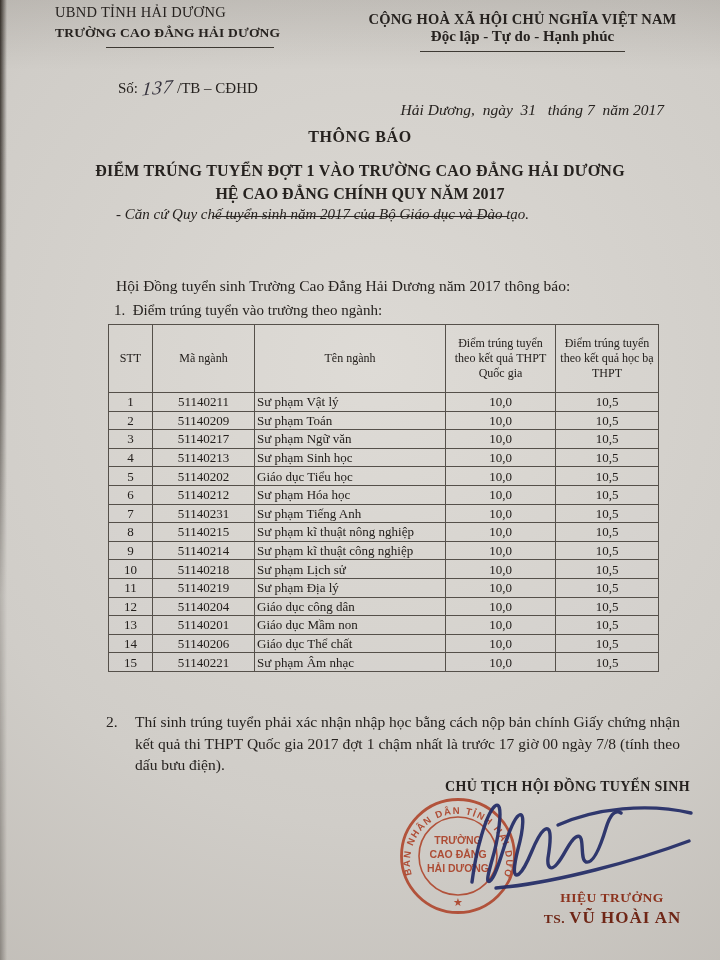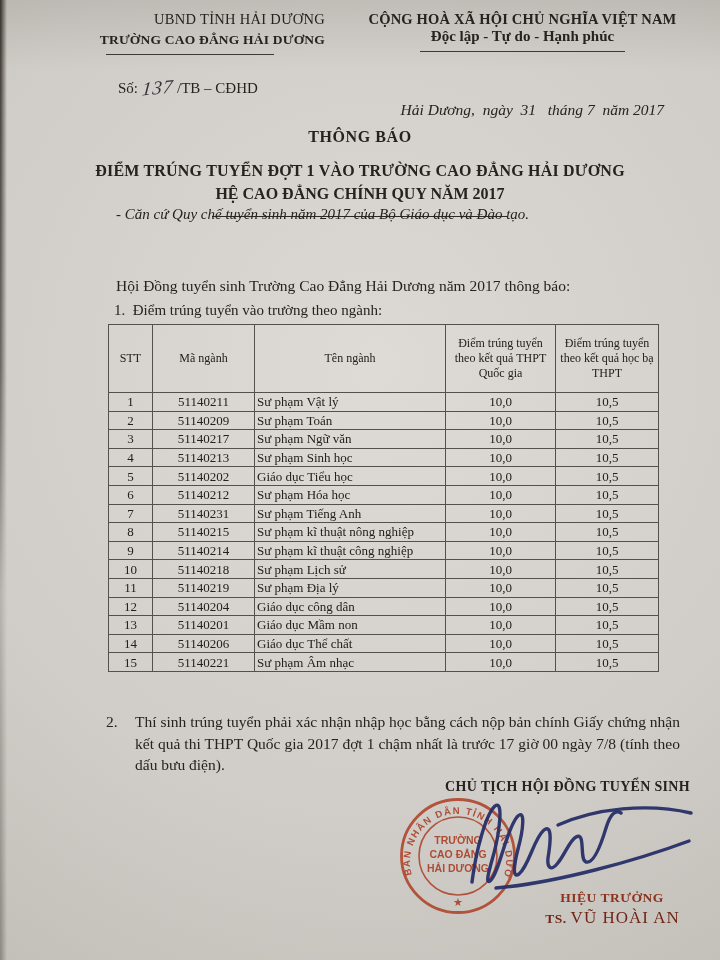--- a/index.html
+++ b/index.html
@@ -17,21 +17,21 @@
   .edge-left {
     position:absolute; left:0; top:0; width:7px; height:100%;
     background:linear-gradient(90deg, rgba(28,22,16,.85), rgba(28,22,16,0));
     -webkit-mask-image:linear-gradient(180deg, #000 0%, rgba(0,0,0,.7) 38%, rgba(0,0,0,.18) 62%, rgba(0,0,0,.4) 100%);
     mask-image:linear-gradient(180deg, #000 0%, rgba(0,0,0,.7) 38%, rgba(0,0,0,.18) 62%, rgba(0,0,0,.4) 100%);
   }
   .shade-top { position:absolute; left:0; top:0; width:100%; height:70px;
     background:linear-gradient(180deg, rgba(60,52,44,.12), rgba(60,52,44,0)); }
 
   
-  .hdr-left { position:absolute; left:55px; top:11px; width:270px; text-align:right;font-family:Liberation Serif, serif; }
+  .hdr-left { position:absolute; left:55px; top:4px; width:270px; text-align:left;font-family:Liberation Serif, serif; }
   .hdr-left .l1 { font-size:14.5px; letter-spacing:.3px; }
   .hdr-left .l2 { font-size:13.5px; font-weight:bold; margin-top:4px; letter-spacing:.2px; }
   .hdr-left .rule { width:168px; border-top:1.6px solid #3d3933; margin:6px auto 0; }
 
   .hdr-right { position:absolute; left:350px; top:11px; width:345px; text-align:center; }
   .hdr-right .l1 { font-size:14.5px; font-weight:bold; letter-spacing:.2px; }
   .hdr-right .l2 { font-size:15px; font-weight:bold; }
   .hdr-right .rule { width:205px; border-top:1.6px solid #3d3933; margin:6px auto 0; }
 
   .so-line { position:absolute; left:118px; top:76px; font-size:15px; white-space:pre; }
@@ -77,21 +77,21 @@
     font-weight:bold; font-size:14px; letter-spacing:.3px; }
 
   
   .stamp { position:absolute; left:392px; top:792px; width:132px; height:132px; opacity:.93; }
   .sig   { position:absolute; left:398px; top:790px; width:302px; height:110px; }
 
   .sig-role { position:absolute; left:537px; top:890px; width:150px; text-align:center;
     font-weight:bold; font-size:13.5px; letter-spacing:.5px; color:#8c321d; }
   .sig-name { position:absolute; left:515px; top:908px; width:195px; text-align:center; color:#6f2616; }
   .sig-name .ts { font-size:13.5px; font-weight:bold; letter-spacing:.5px; }
-  .sig-name .nm { font-size:17px; font-weight:normal; letter-spacing:1px; }
+  .sig-name .nm { font-size:17px; font-weight:bold; letter-spacing:1px; }
 </style>
 </head>
 <body>
 
 <div class="paper">
   <div class="shade-top"></div>
   <div class="edge-left"></div>
 
   <div class="hdr-left">
     <div class="l1">UBND TỈNH HẢI DƯƠNG</div>

